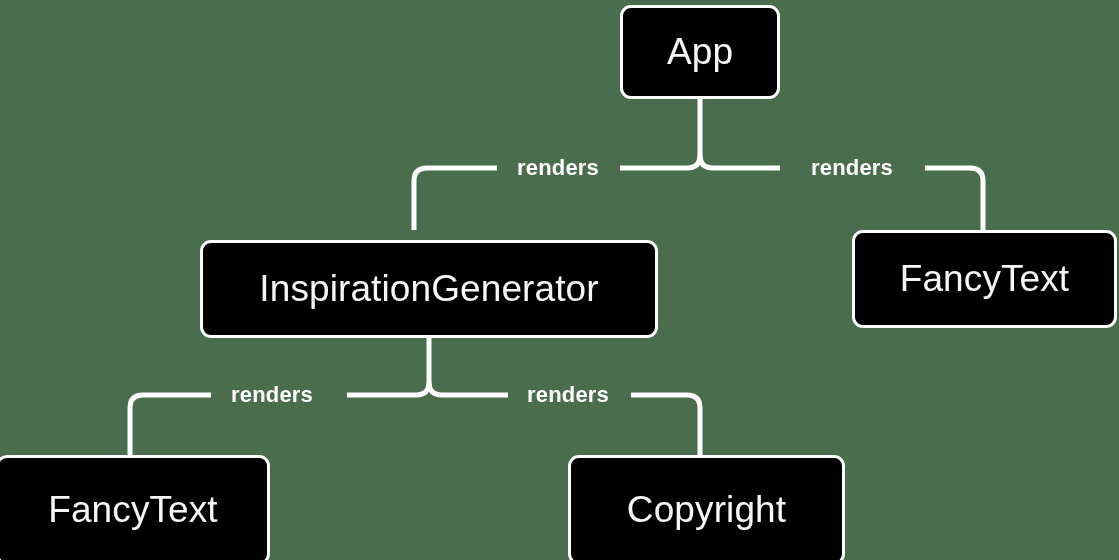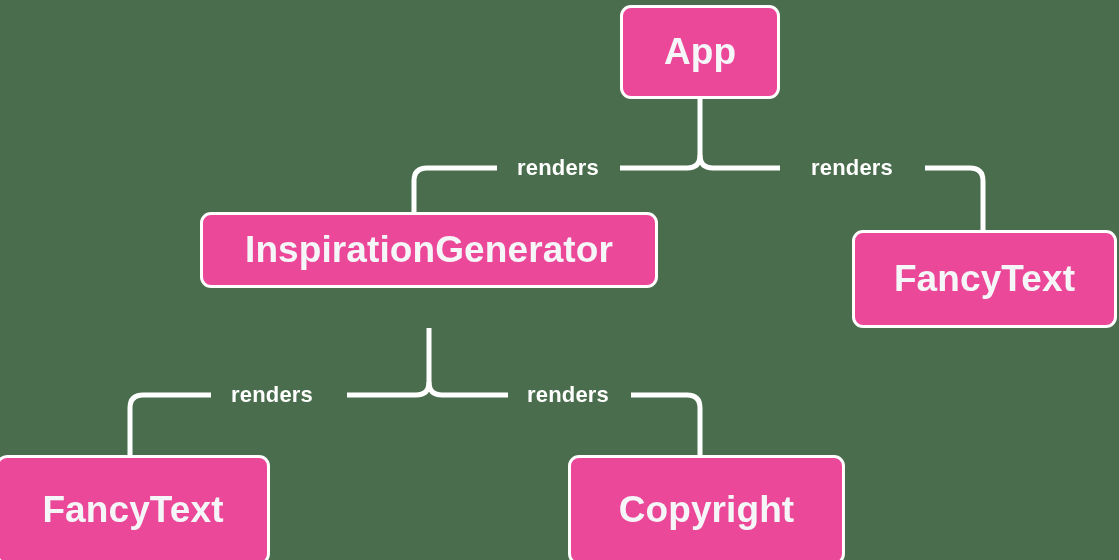--- a/index.html
+++ b/index.html
@@ -22,29 +22,29 @@
   #connector-layer {
     position: absolute;
     left: 0;
     top: 0;
     width: 1119px;
     height: 560px;
   }
   .node-box {
     position: absolute;
     box-sizing: border-box;
-    background: #ec4899;
+    background: #000000;
     border: 3px solid #ffffff;
     border-radius: 11px;
     display: flex;
     align-items: center;
     justify-content: center;
     color: #f5f6f8;
     font-size: 37px;
-    font-weight: 700;
+    font-weight: 400;
     letter-spacing: 0.1px;
     white-space: nowrap;
     z-index: 2;
   }
   .node-label {
     display: block;
     line-height: 1;
     padding-bottom: 2px;
   }
   .edge-label {
@@ -82,21 +82,21 @@
 
       <path d="M 429 382 Q 429 395 442 395 L 508 395"></path>
       <path d="M 631 395 L 687 395 Q 700 395 700 408 L 700 455"></path>
     </g>
   </svg>
 
   <div class="node-box" style="left:620px; top:5px; width:160px; height:94px;">
     <span class="node-label">App</span>
   </div>
 
-  <div class="node-box" style="left:200px; top:212px; width:458px; height:76px;">
+  <div class="node-box" style="left:200px; top:240px; width:458px; height:98px;">
     <span class="node-label">InspirationGenerator</span>
   </div>
 
   <div class="node-box" style="left:852px; top:230px; width:265px; height:98px;">
     <span class="node-label">FancyText</span>
   </div>
 
   <div class="node-box" style="left:-4px; top:455px; width:274px; height:110px;">
     <span class="node-label">FancyText</span>
   </div>

